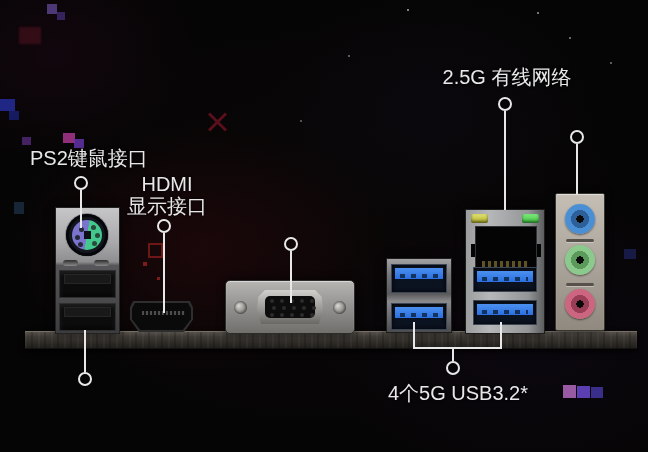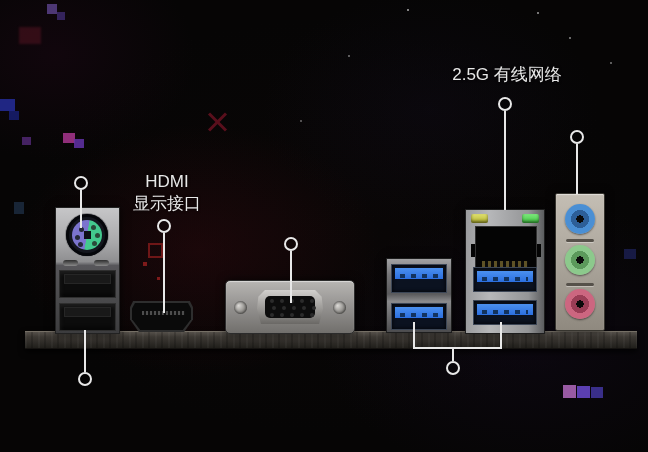--- a/index.html
+++ b/index.html
@@ -8,21 +8,21 @@
     background-color:#060505;
     background-image:
       radial-gradient(260px 180px at 200px 250px, rgba(58,10,16,.38), transparent 70%),
       radial-gradient(200px 150px at 55px 55px, rgba(42,8,30,.30), transparent 70%),
       radial-gradient(300px 200px at 530px 340px, rgba(28,14,48,.25), transparent 70%),
       radial-gradient(240px 170px at 430px 110px, rgba(24,18,44,.20), transparent 70%),
       radial-gradient(400px 260px at 324px 226px, rgba(20,10,10,.25), transparent 80%);
   }
   .abs{position:absolute;}
   
-  .lbl{position:absolute;color:var(--label,#e8e8e8);font-size:17px;line-height:1.3;
+  .lbl{position:absolute;color:var(--label,#e8e8e8);font-size:20px;line-height:1.3;
        text-align:center;text-shadow:0 0 3px rgba(0,0,0,.9);white-space:nowrap;}
   .dot{position:absolute;width:10px;height:10px;border:2.5px solid var(--label,#e8e8e8);
        border-radius:50%;background:rgba(0,0,0,.15);}
   .ln{position:absolute;width:2px;background:var(--label,#e8e8e8);}
   .lnh{position:absolute;height:2px;background:var(--label,#e8e8e8);}
   
   .board{left:25px;top:331px;width:612px;height:16px;
     border-top:1px solid #756f65;border-bottom:1px solid #141210;
     background:linear-gradient(180deg,#55504a,#3c3833 30%,#2d2a26 70%,#211f1b);
     box-shadow:0 3px 6px rgba(0,0,0,.8);}
@@ -194,20 +194,21 @@
   </div>
 
   <div class="abs blk-audio">
     <div class="jack jack-blue"></div>
     <span class="aslot" style="top:45px"></span>
     <div class="jack jack-green"></div>
     <span class="aslot" style="top:89px"></span>
     <div class="jack jack-pink"></div>
   </div>
 
+  <div class="lbl" style="left:30px;top:145px;text-align:left">PS2键鼠接口</div>
   <span class="dot" style="left:74px;top:176px"></span>
   <span class="ln" style="left:80px;top:190px;height:38px"></span>
 
   <div class="lbl" style="left:127px;top:171px;width:80px">HDMI</div>
   <div class="lbl" style="left:127px;top:193px;width:80px">显示接口</div>
   <span class="dot" style="left:157px;top:219px"></span>
   <span class="ln" style="left:163px;top:233px;height:80px"></span>
 
   <span class="dot" style="left:284px;top:237px"></span>
   <span class="ln" style="left:290px;top:251px;height:52px"></span>
@@ -220,14 +221,15 @@
   <span class="ln" style="left:576px;top:144px;height:50px"></span>
 
   <span class="ln" style="left:84px;top:330px;height:42px"></span>
   <span class="dot" style="left:78px;top:372px"></span>
 
   <span class="ln" style="left:413px;top:322px;height:27px"></span>
   <span class="ln" style="left:500px;top:322px;height:27px"></span>
   <span class="lnh" style="left:413px;top:347px;width:89px"></span>
   <span class="ln" style="left:452px;top:349px;height:12px"></span>
   <span class="dot" style="left:446px;top:361px"></span>
+  <div class="lbl" style="left:385px;top:380px;width:146px">4个5G USB3.2*</div>
 
 </div>
 
 </body></html>

